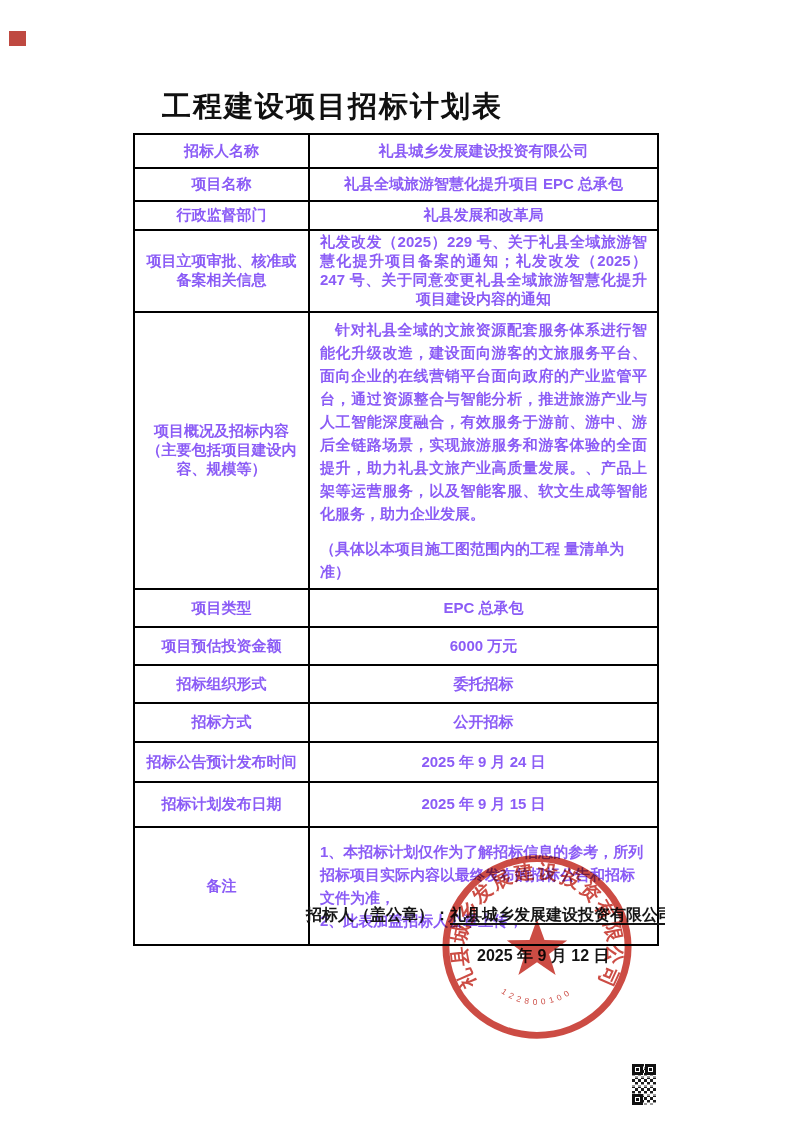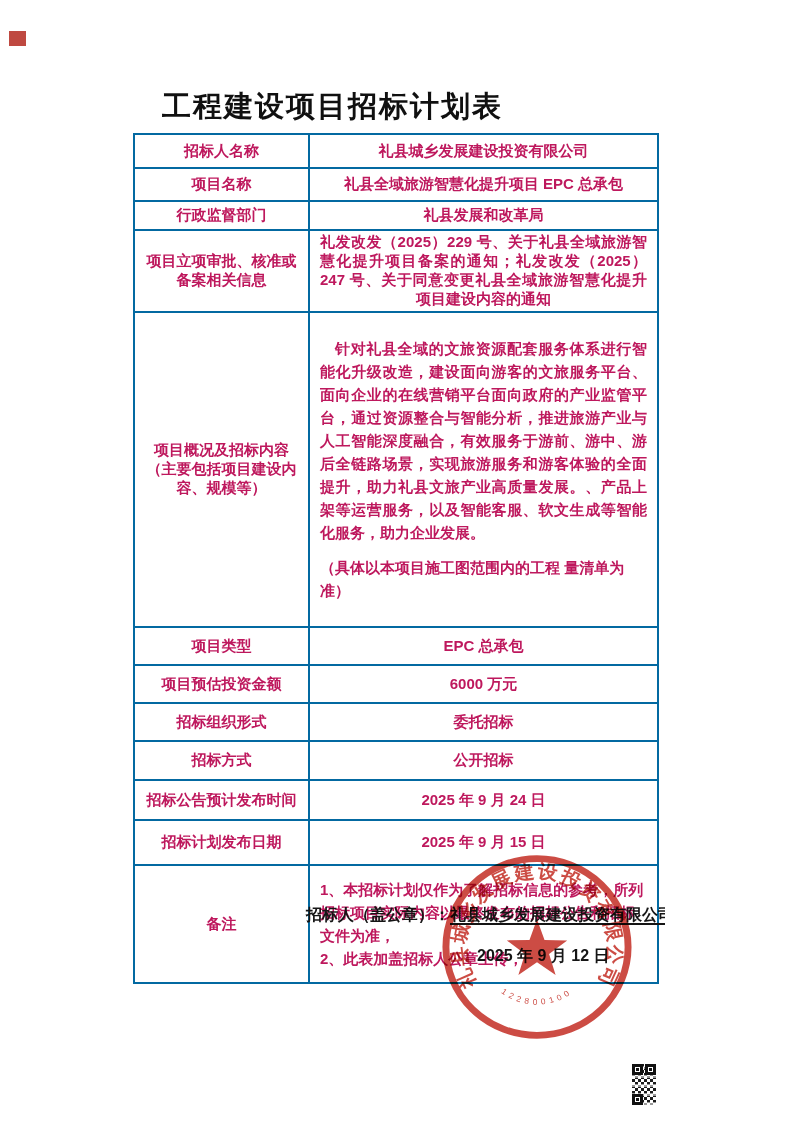--- a/index.html
+++ b/index.html
@@ -23,29 +23,29 @@
     position:absolute; top:87px; left:0; width:100%;
     text-align:center;
     font-size:29px; font-weight:700; letter-spacing:2px;
     color:#101010;
   }
   table.doc-table {
     position:absolute; left:133px; top:133px;
     width:526px; border-collapse:collapse; table-layout:fixed;
   }
   .doc-table td {
-    border:2px solid #0369a1;
+    border:2px solid #000000;
     font-size:15px; font-weight:600;
     vertical-align:middle;
-    color:#be185d;
+    color:#8b5cf6;
   }
   .doc-table td.label   { width:175px; text-align:center; padding:2px 6px; }
   .doc-table td.value   { text-align:center; padding:2px 10px; }
   .doc-table td.value.jc{ text-align:justify; text-align-last:center; }
-  .doc-table td.value.para { text-align:left; padding:24px 10px; line-height:23px; }
+  .doc-table td.value.para { text-align:left; padding:5px 10px; line-height:23px; }
   .doc-table td.value.para .p1 { text-indent:1em; text-align:justify; margin-bottom:12px; }
   .doc-table td.value.para .p2 { text-align:left; }
   .doc-table td.value.remark { text-align:left; padding:12px 10px; line-height:23px; }
   tr.r0 { height:34px; } tr.r1 { height:33px; } tr.r2 { height:29px; }
   tr.r3 { height:77px; } tr.r4 { height:233px; } tr.r5 { height:38px; }
   tr.r6 { height:38px; } tr.r7 { height:38px; } tr.r8 { height:39px;padding-left:12px; }
   tr.r9 { height:40px; } tr.r10 { height:45px; } tr.r11 { height:94px; }
 
   .signature-line {
     position:absolute; left:306px; top:905px;

